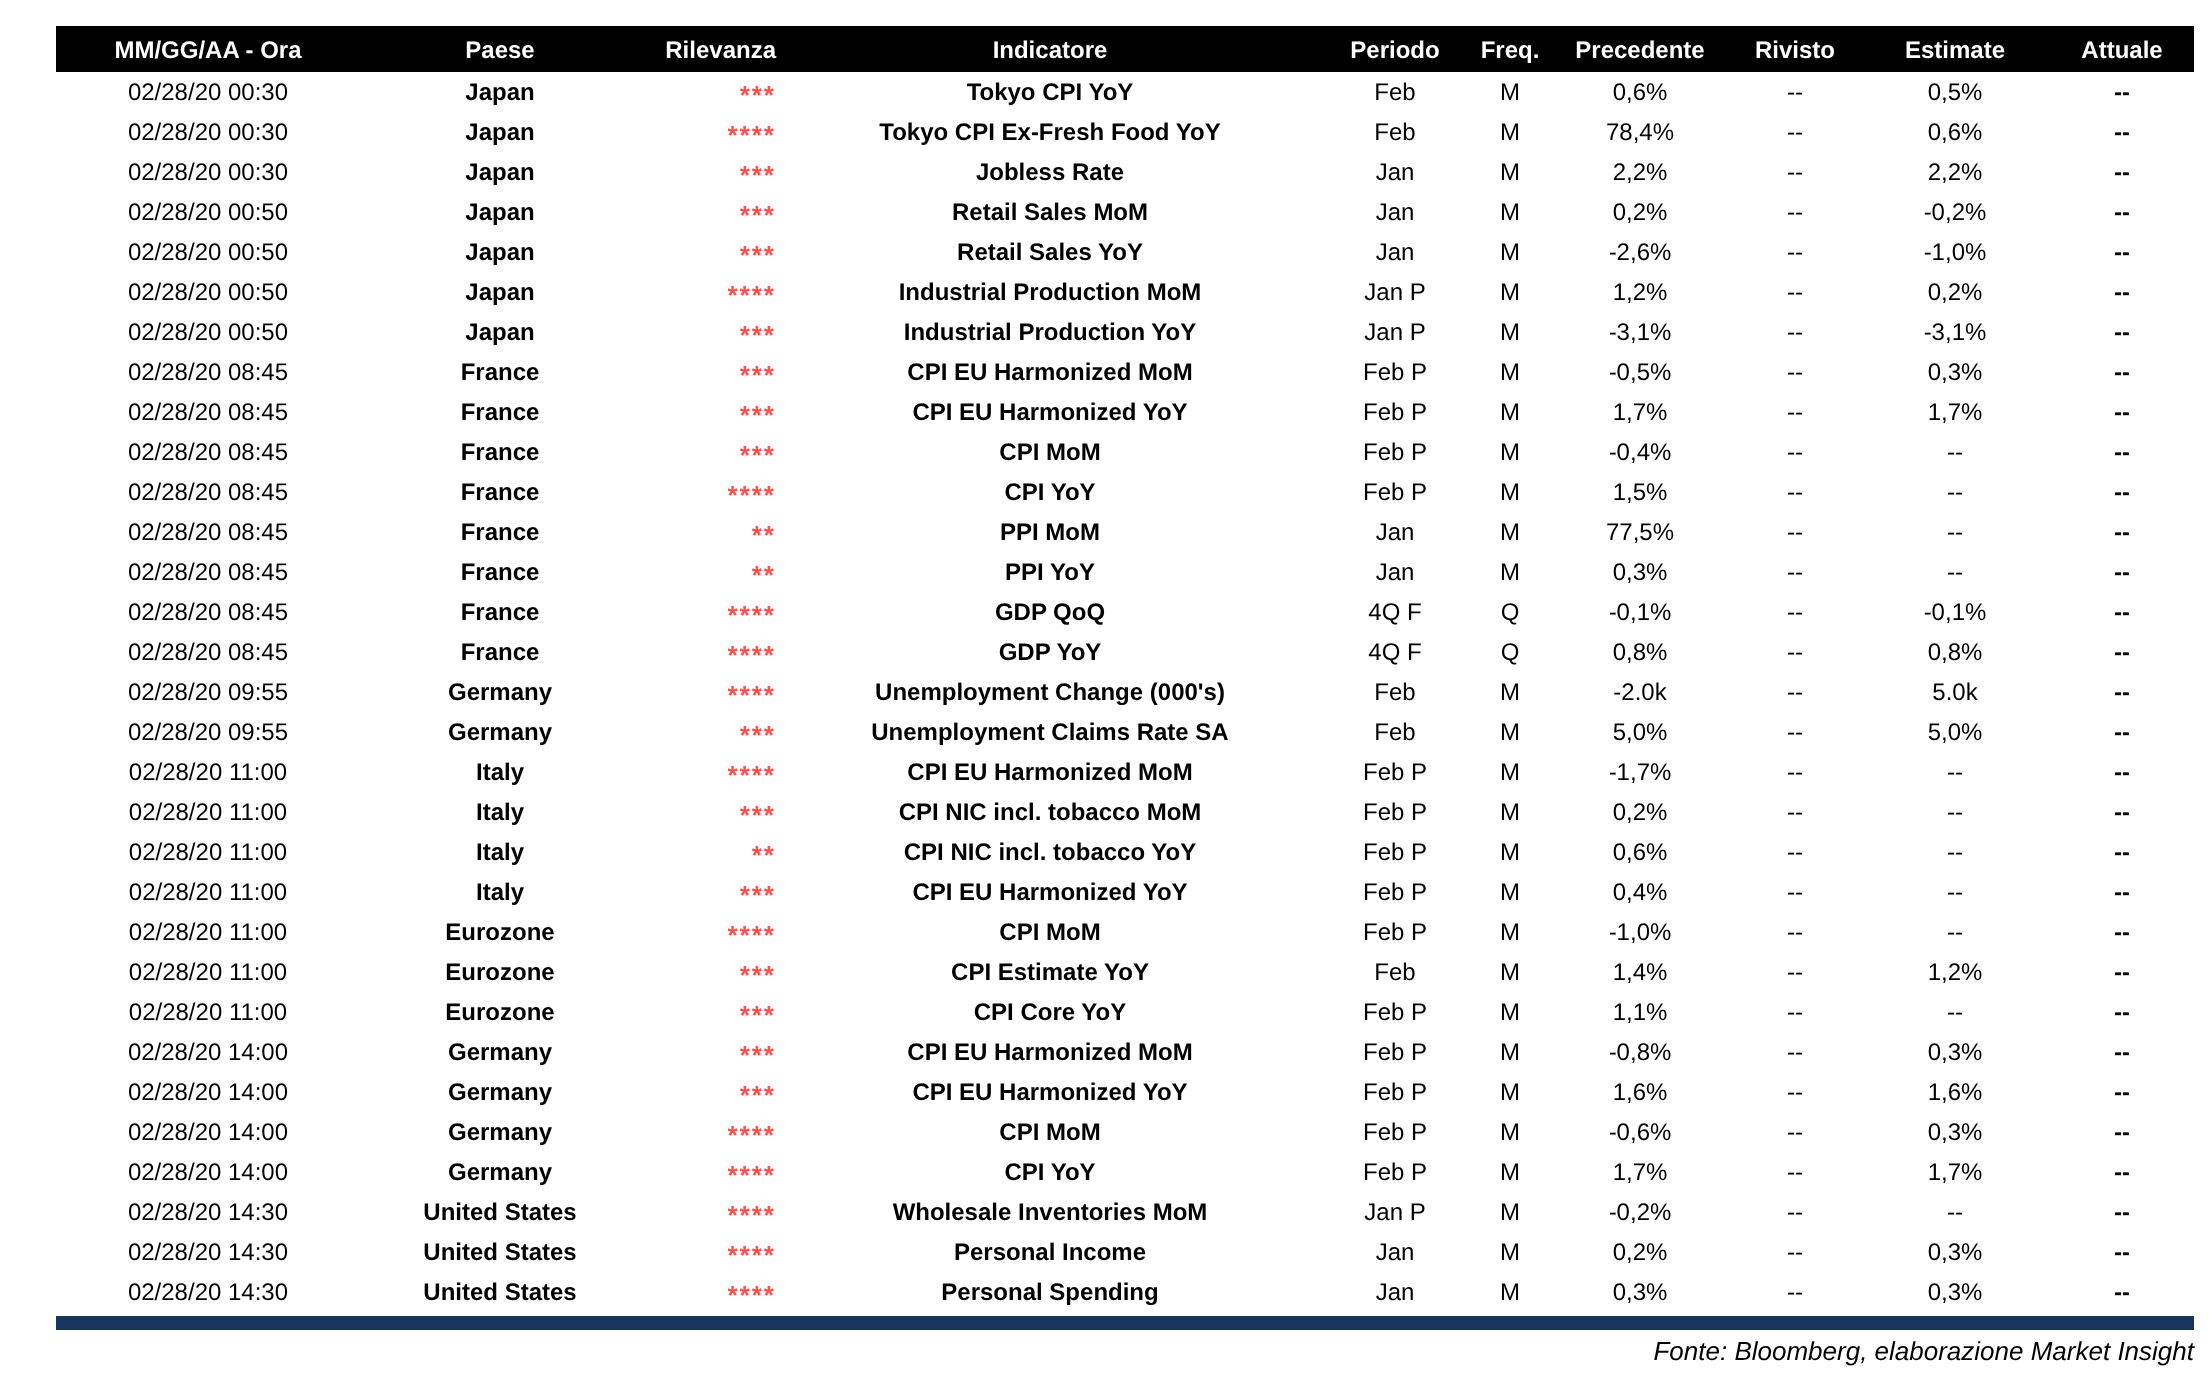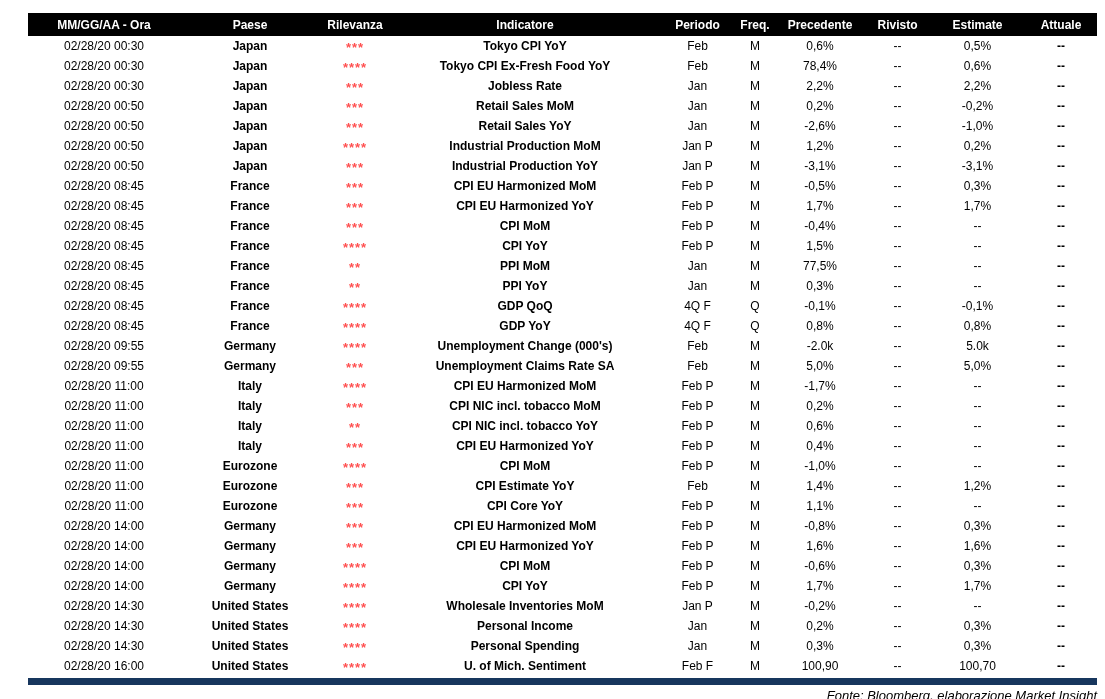--- a/index.html
+++ b/index.html
@@ -21,21 +21,21 @@
     background:var(--header-bg);color:var(--header-text);
     font-size:12px;font-weight:bold;height:23px;
     text-align:center;padding:0 2px;white-space:nowrap;
   }
   tbody td{
     font-size:12px;height:20px;text-align:center;
     padding:0 2px;white-space:nowrap;overflow:hidden;
   }
   .col-datetime{width:152px;}
   .col-country{width:140px;}
-  .col-relevance{width:70px;}
+  .col-relevance{width:70px;text-align:right;}
   .col-indicator{width:270px;}
   .col-period{width:75px;margin-top:28px;}
   .col-freq{width:40px;}
   .col-previous{width:90px;}
   .col-revised{width:65px;}
   .col-consensus{width:95px;}
   .col-actual{width:72px;}
   td.col-country, td.col-indicator, td.col-actual{font-weight:bold;}
   .stars{
     color:var(--star-color);font-weight:bold;letter-spacing:1px;
@@ -432,30 +432,18 @@
           <td class="col-country">United States</td>
           <td class="col-relevance"><span class="stars">****</span></td>
           <td class="col-indicator">Personal Spending</td>
           <td class="col-period">Jan</td>
           <td class="col-freq">M</td>
           <td class="col-previous">0,3%</td>
           <td class="col-revised">--</td>
           <td class="col-consensus">0,3%</td>
           <td class="col-actual">--</td>
         </tr>
-        <tr>
-          <td class="col-datetime">02/28/20 16:00</td>
-          <td class="col-country">United States</td>
-          <td class="col-relevance"><span class="stars">****</span></td>
-          <td class="col-indicator">U. of Mich. Sentiment</td>
-          <td class="col-period">Feb F</td>
-          <td class="col-freq">M</td>
-          <td class="col-previous">100,90</td>
-          <td class="col-revised">--</td>
-          <td class="col-consensus">100,70</td>
-          <td class="col-actual">--</td>
-        </tr>
       </tbody>
   </table>
 
   <div class="footer-bar"></div>
   <div class="footer-text">Fonte: Bloomberg, elaborazione Market Insight</div>
 </div>
 
 </body></html>

